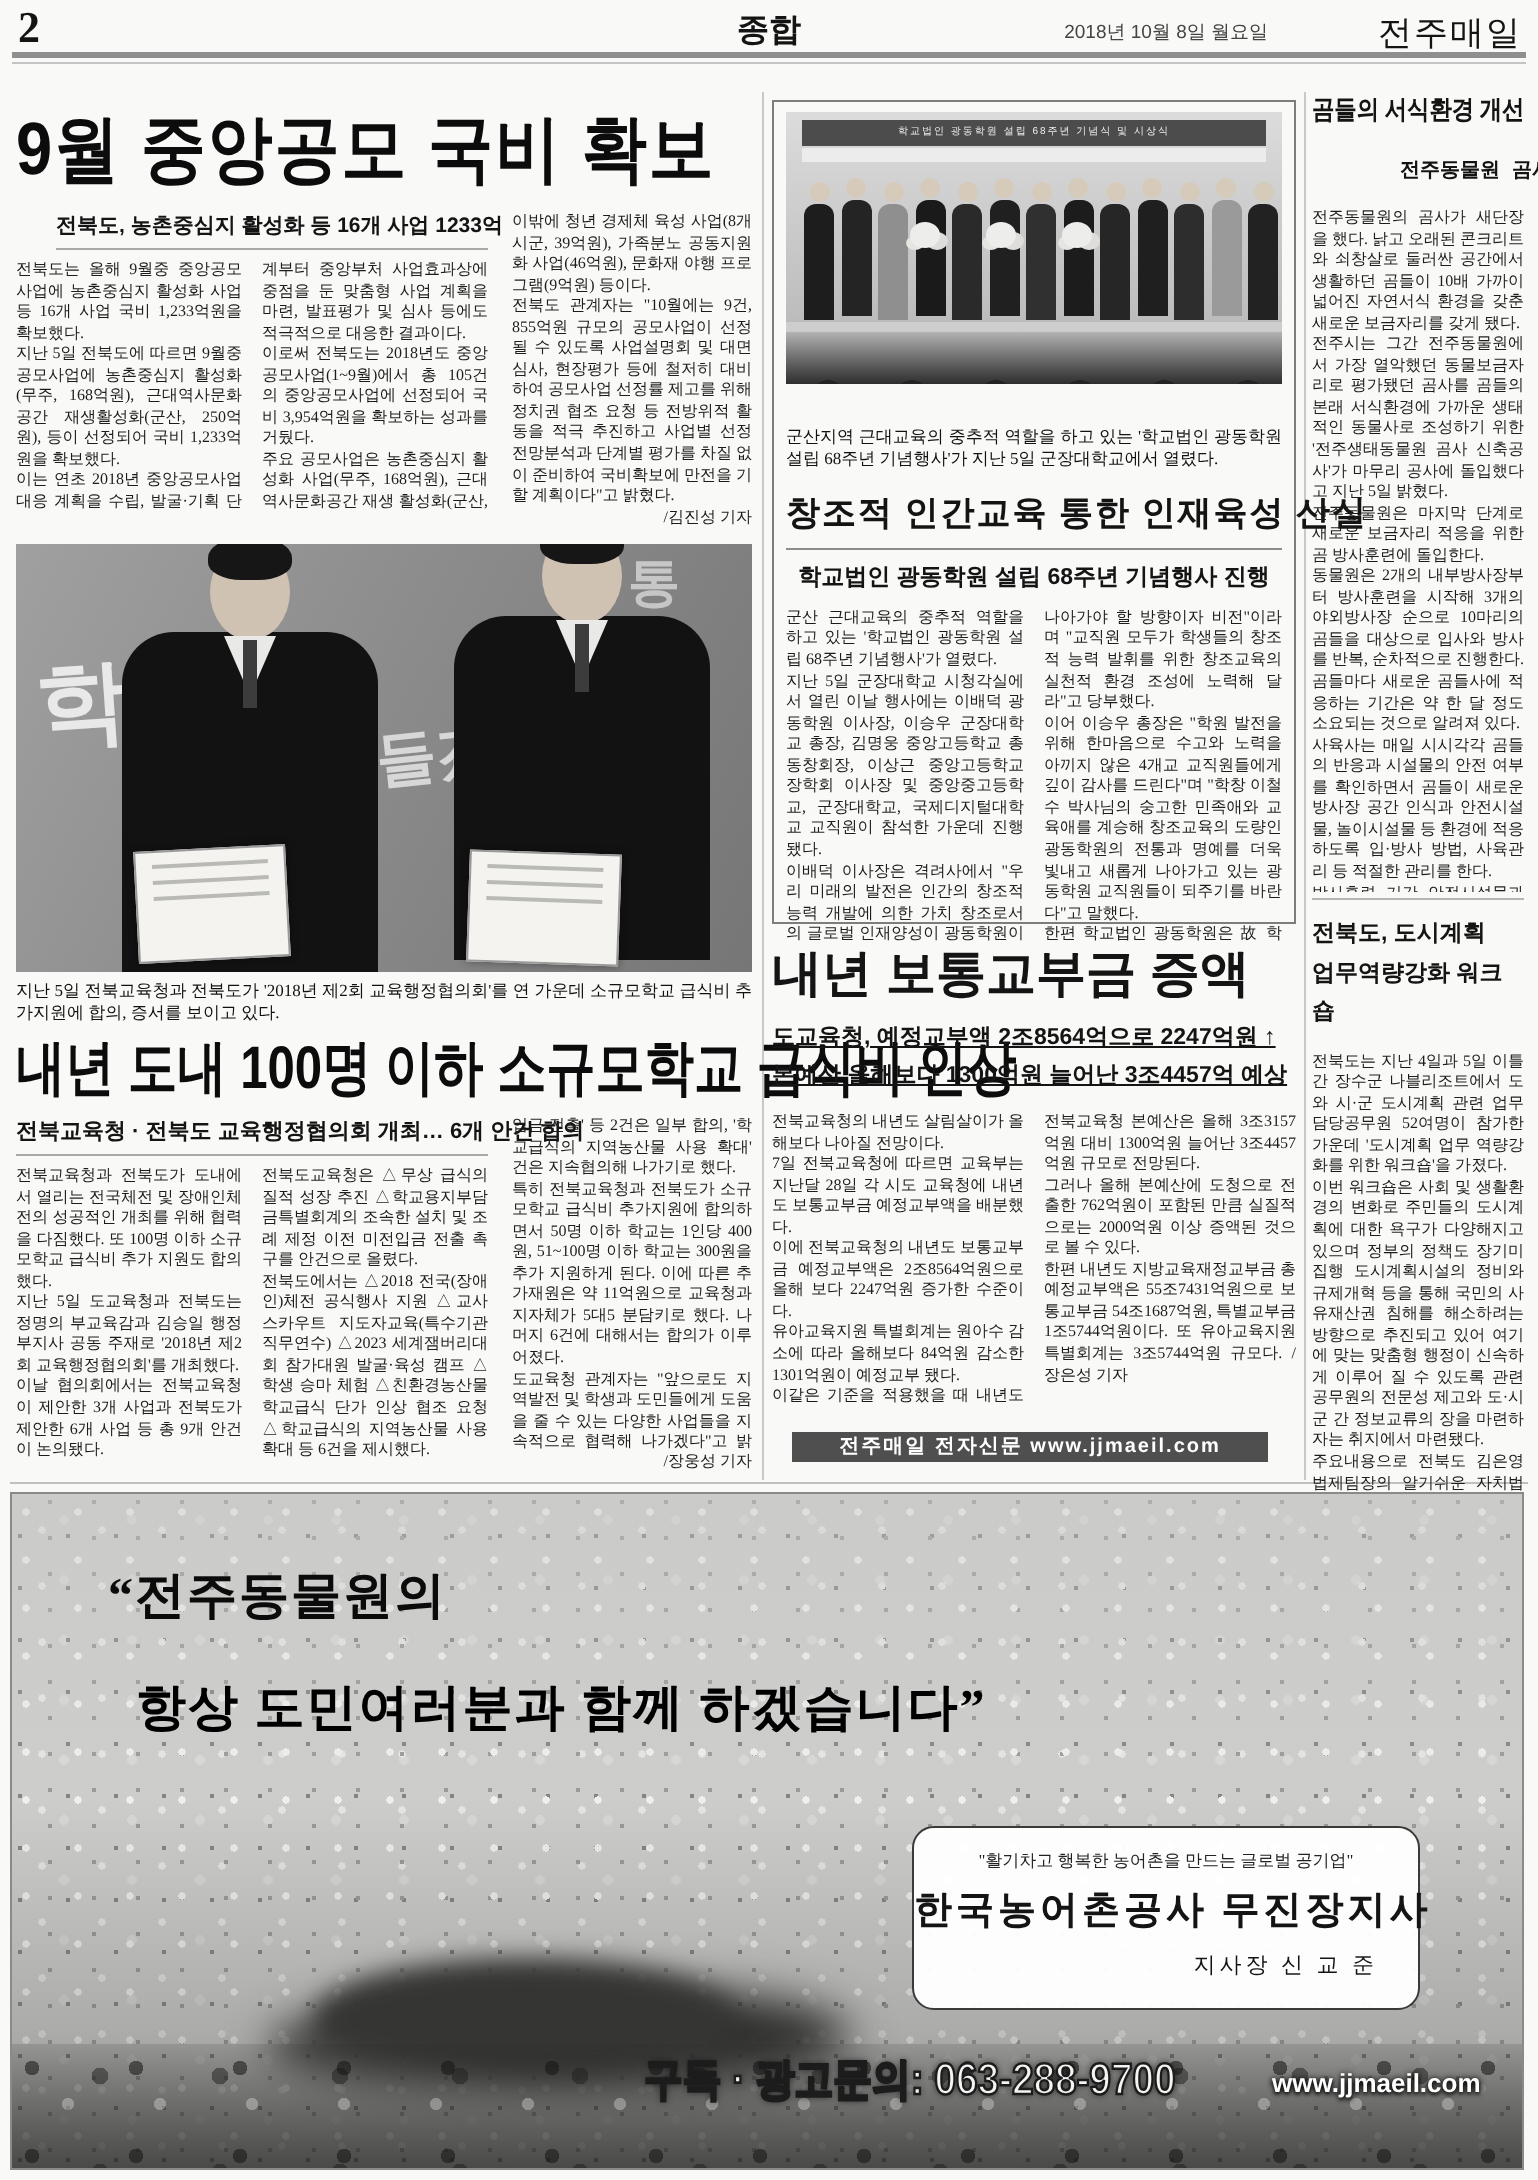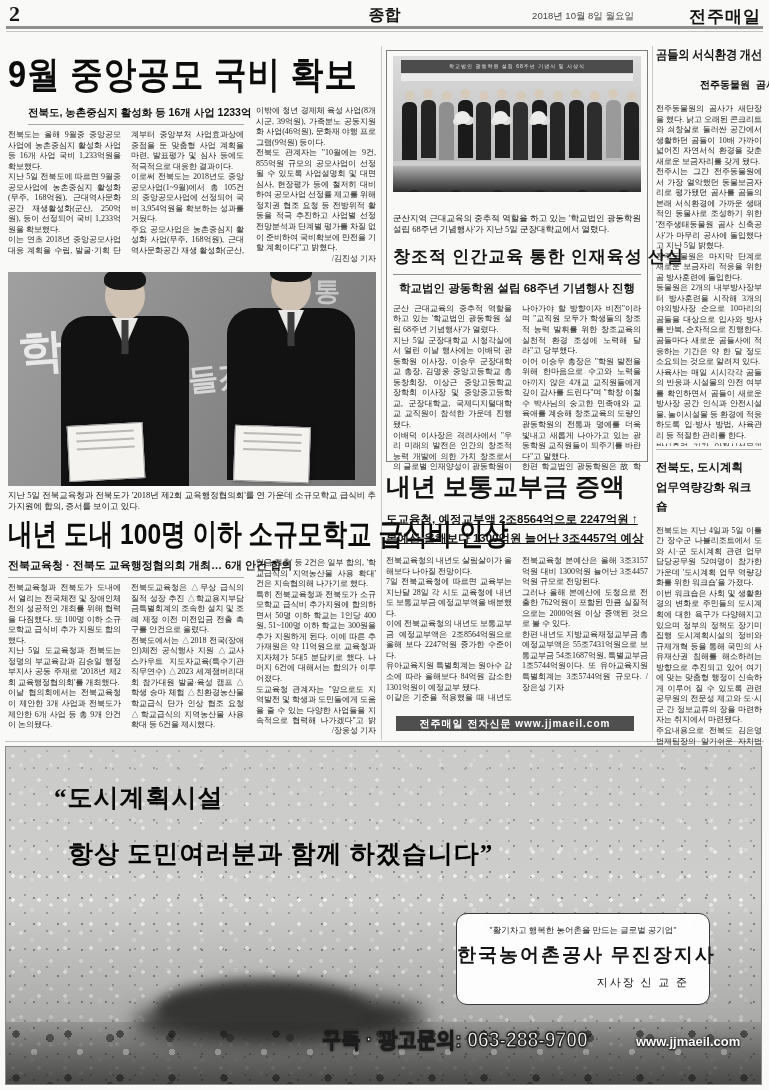--- a/index.html
+++ b/index.html
@@ -3,21 +3,21 @@
 <meta charset="utf-8">
 <style>
   html,body{margin:0;padding:0;background:#e8e8e6;}
   .page{position:relative;width:769px;height:1090px;background:#f9f9f7;overflow:hidden;
         font-family:"Liberation Serif",serif;color:#141414;}
   .sans{font-family:"Liberation Sans",sans-serif;}
   
   .pagenum{position:absolute;left:9px;top:1px;font-size:22px;font-weight:bold;}
   .section-label{position:absolute;left:0;right:0;top:5px;text-align:center;font-weight:bold;font-size:16px;}
   .issue-date{position:absolute;right:135px;top:10px;font-size:9.5px;color:#444;}
-  .masthead{position:absolute;right:8px;top:5px;font-weight:bold;font-size:17px;letter-spacing:1px;}
+  .masthead{position:absolute;right:8px;top:5px;font-weight:normal;font-size:17px;letter-spacing:1px;}
   .rule-thick{position:absolute;left:6px;right:6px;top:26px;height:3px;background:#8f8f8f;}
   .rule-thin{position:absolute;left:6px;right:6px;top:31px;height:1px;background:#c4c4c4;}
   
   .vline{position:absolute;width:1px;background:#c9c9c9;top:46px;height:694px;}
   .hline-bottom{position:absolute;left:5px;right:5px;top:741px;height:1px;background:#c0c0c0;}
   
   .headline-xl{position:absolute;white-space:nowrap;font-weight:800;transform-origin:left top;
                font-family:"Liberation Sans",sans-serif;color:#0c0c0c;}
   .kicker{font-weight:bold;font-family:"Liberation Sans",sans-serif;}
   .bodytxt{font-size:8px;line-height:1.32;text-align:justify;white-space:pre-line;overflow:hidden;color:#1c1c1c;}
@@ -300,21 +300,21 @@
     <div class="rail-headline2">전북도, 도시계획
 업무역량강화 워크숍</div>
     <div class="bodytxt" style="margin-top:9px;height:228px;font-size:8px;">전북도는 지난 4일과 5일 이틀 간 장수군 나블리조트에서 도와 시·군 도시계획 관련 업무 담당공무원 52여명이 참가한 가운데 '도시계획 업무 역량강화를 위한 워크숍'을 가졌다.
 이번 워크숍은 사회 및 생활환경의 변화로 주민들의 도시계획에 대한 욕구가 다양해지고 있으며 정부의 정책도 장기미집행 도시계획시설의 정비와 규제개혁 등을 통해 국민의 사유재산권 침해를 해소하려는 방향으로 추진되고 있어 여기에 맞는 맞춤형 행정이 신속하게 이루어 질 수 있도록 관련 공무원의 전문성 제고와 도·시군 간 정보교류의 장을 마련하자는 취지에서 마련됐다.
 주요내용으로 전북도 김은영 법제팀장의 알기쉬운 자치법규 만들기 관련 특강과 장기미집행 도시계획시설 조속한 정비, 국토 및 도시계획 관련 질의회신 등 도시계획 분야를 교육하는 것으로 진행됐다.  /김진성 기자</div>
   </div>
 
   <div class="ad">
     <div class="field"></div>
     <div class="trees"></div>
-    <div class="ad-quote1">“도시계획시설</div>
+    <div class="ad-quote1">“전주동물원의</div>
     <div class="ad-quote2">항상 도민여러분과 함께 하겠습니다”</div>
     <div class="info-box">
       <div class="info-tag">"활기차고 행복한 농어촌을 만드는 글로벌 공기업"</div>
       <div class="info-title">한국농어촌공사 무진장지사</div>
       <div class="info-person">지사장 신 교 준</div>
     </div>
     <div class="ad-darkstrip"></div>
     <div class="ad-contact">구독 · 광고문의: 063-288-9700</div>
     <div class="ad-site">www.jjmaeil.com</div>
   </div>

